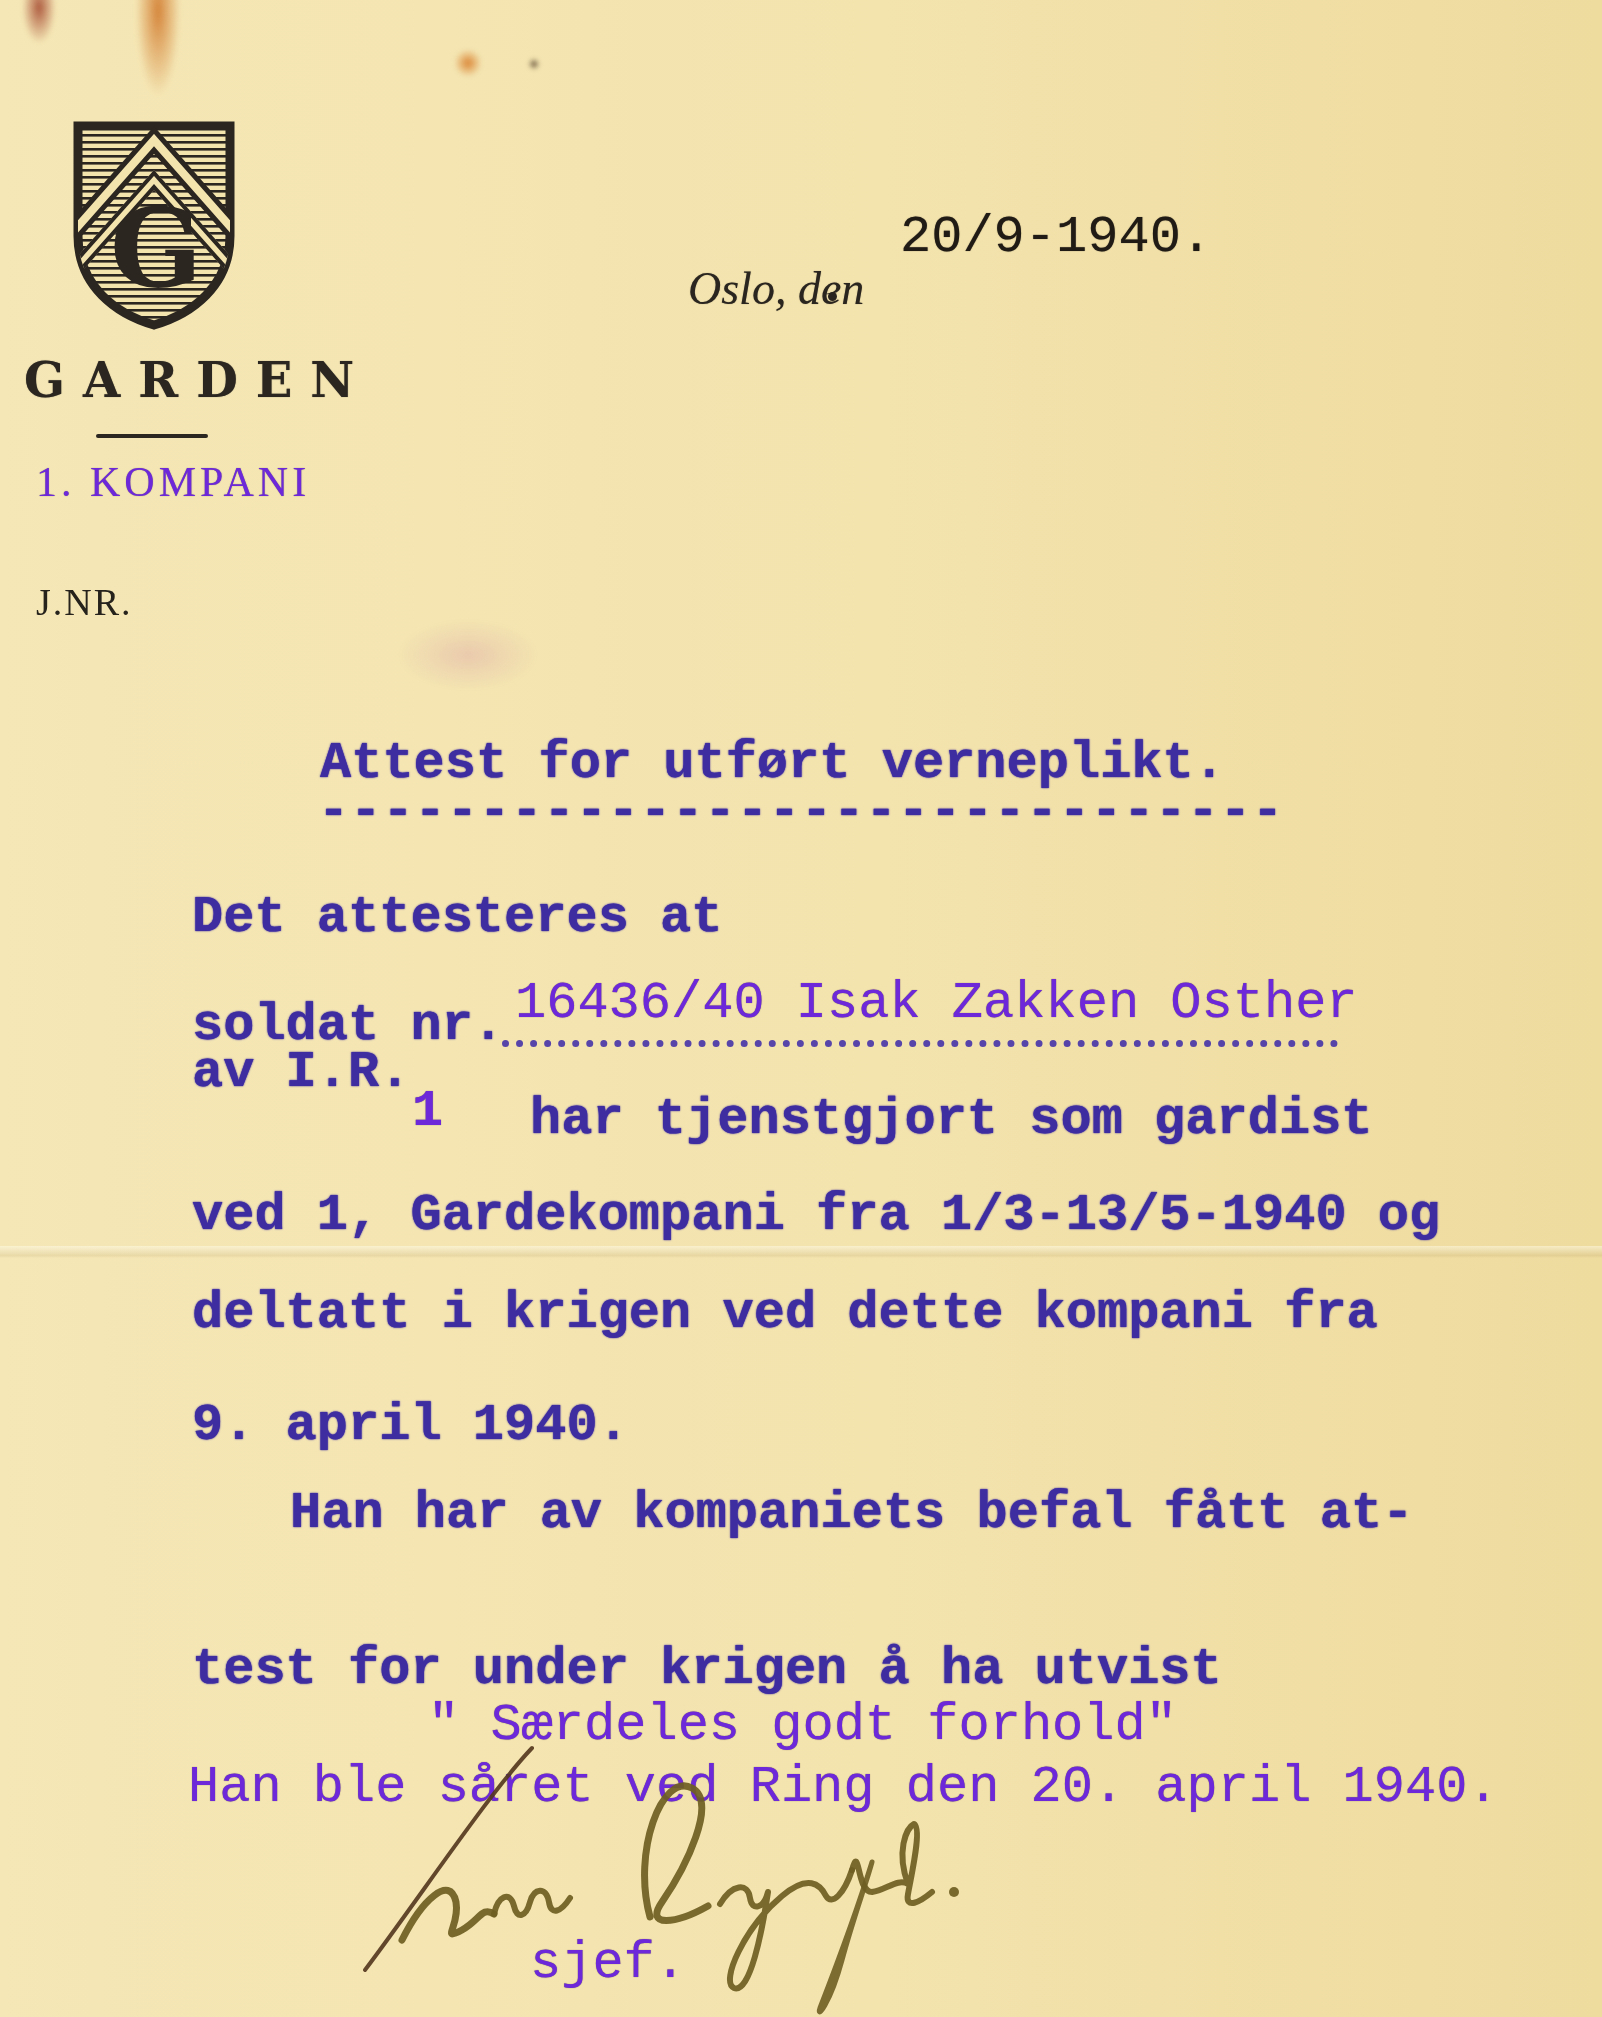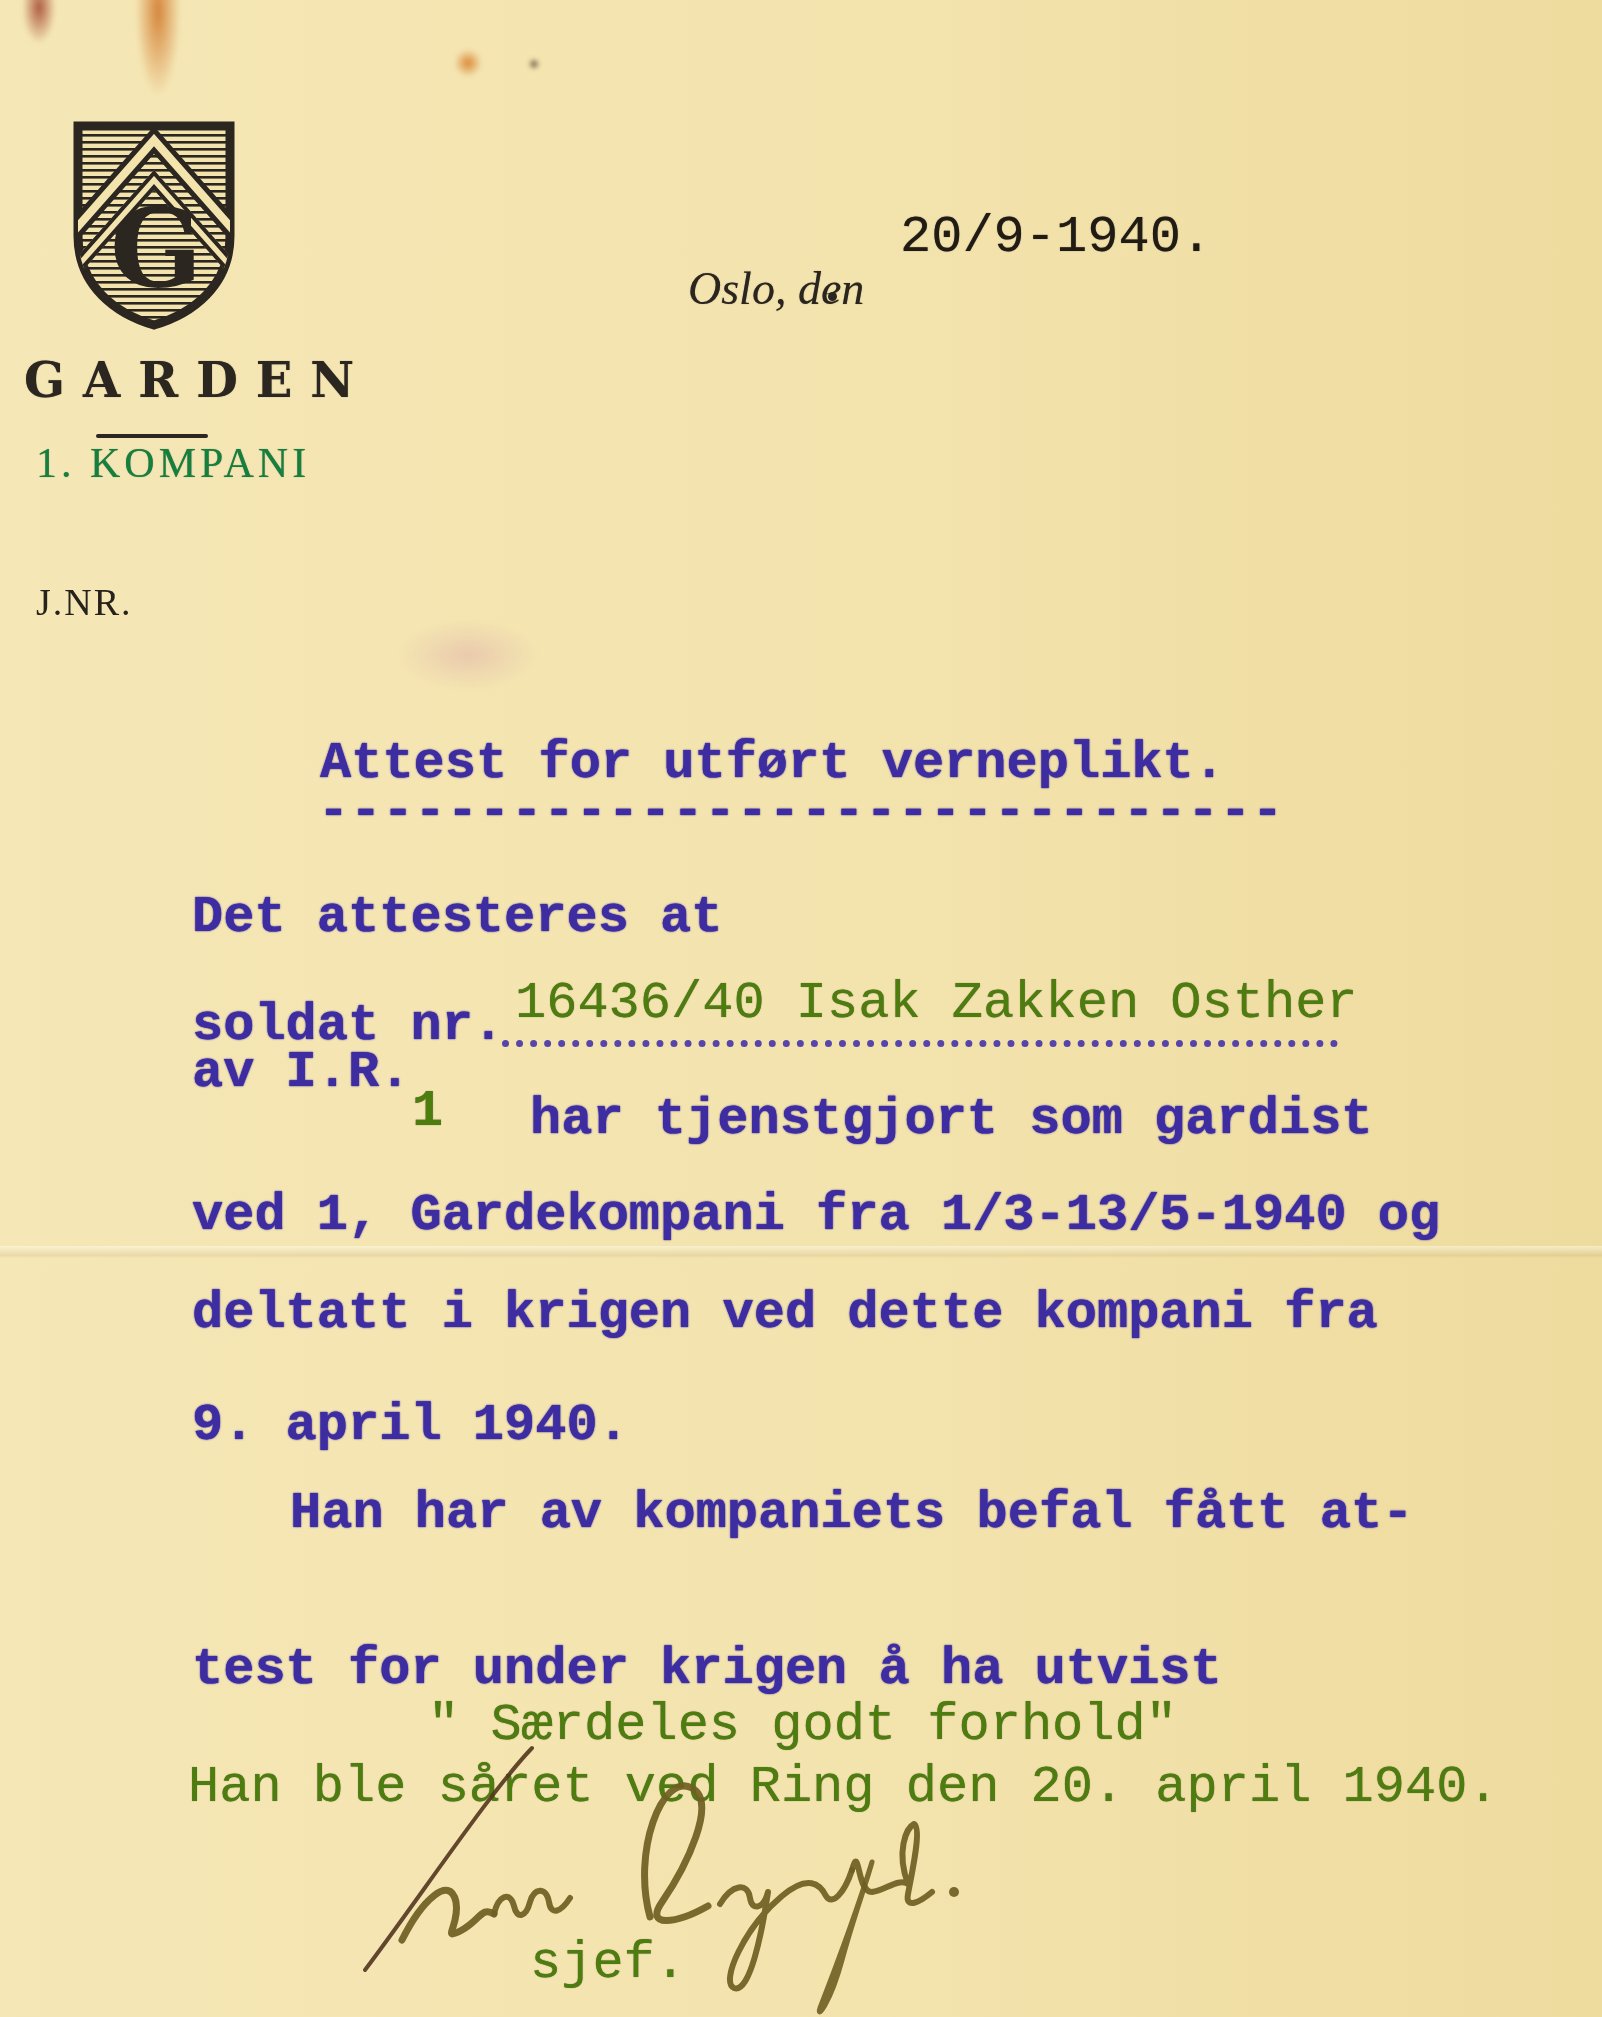--- a/index.html
+++ b/index.html
@@ -10,22 +10,22 @@
   }
   .abs{position:absolute;}
   
   .lh-org{
     left:24px;top:352px;width:260px;
     font-family:"DejaVu Serif",serif;font-weight:bold;font-size:48px;
     letter-spacing:18px;color:#2b2620;text-shadow:0 0 1px rgba(43,38,32,.6);
   }
   .lh-rule{left:96px;top:434px;width:112px;height:4px;background:#2b2620;border-radius:2px;}
   .lh-unit{
-    left:36px;top:439px;font-family:"Liberation Serif",serif;font-size:42px;
-    letter-spacing:4px;color:#15803d;text-shadow:0 0 1px rgba(38,34,28,.5);
+    left:36px;top:458px;font-family:"Liberation Serif",serif;font-size:42px;
+    letter-spacing:4px;color:#6d28d9;text-shadow:0 0 1px rgba(38,34,28,.5);
   }
   .lh-jnr{
     left:36px;top:580px;font-family:"Liberation Serif",serif;font-size:38px;
     letter-spacing:2px;color:#26221c;
   }
   .dateline-place{
     left:688px;top:222px;font-family:"Liberation Serif",serif;font-style:italic;
     font-size:46px;color:#2a251f;text-shadow:0 0 1px rgba(42,37,31,.5);margin-top:40px;
   }
   .dateline-date{
@@ -36,21 +36,21 @@
   
   .tw{
     font-family:"Liberation Mono","DejaVu Sans Mono",monospace;
     font-size:52px;line-height:1;white-space:pre;
   }
   .purple{
     color:#3e2da1;font-weight:bold;
     text-shadow:0 0 2px rgba(62,45,161,.8),0 0 1px rgba(62,45,161,.9);
   }
   .black{
-    color:#4d7c0f;font-weight:normal;
+    color:#6d28d9;font-weight:normal;
     text-shadow:0 0 1px rgba(33,28,22,.6);
   }
   .title-underline{letter-spacing:1px;}
   .dotted-line{
     left:502px;top:992px;width:836px;height:48px;
     border-bottom:7px dotted #4734aa;opacity:.9;
   }
   
   .stain{pointer-events:none;filter:blur(2px);}
   .stain-a{left:22px;top:-8px;width:34px;height:52px;

